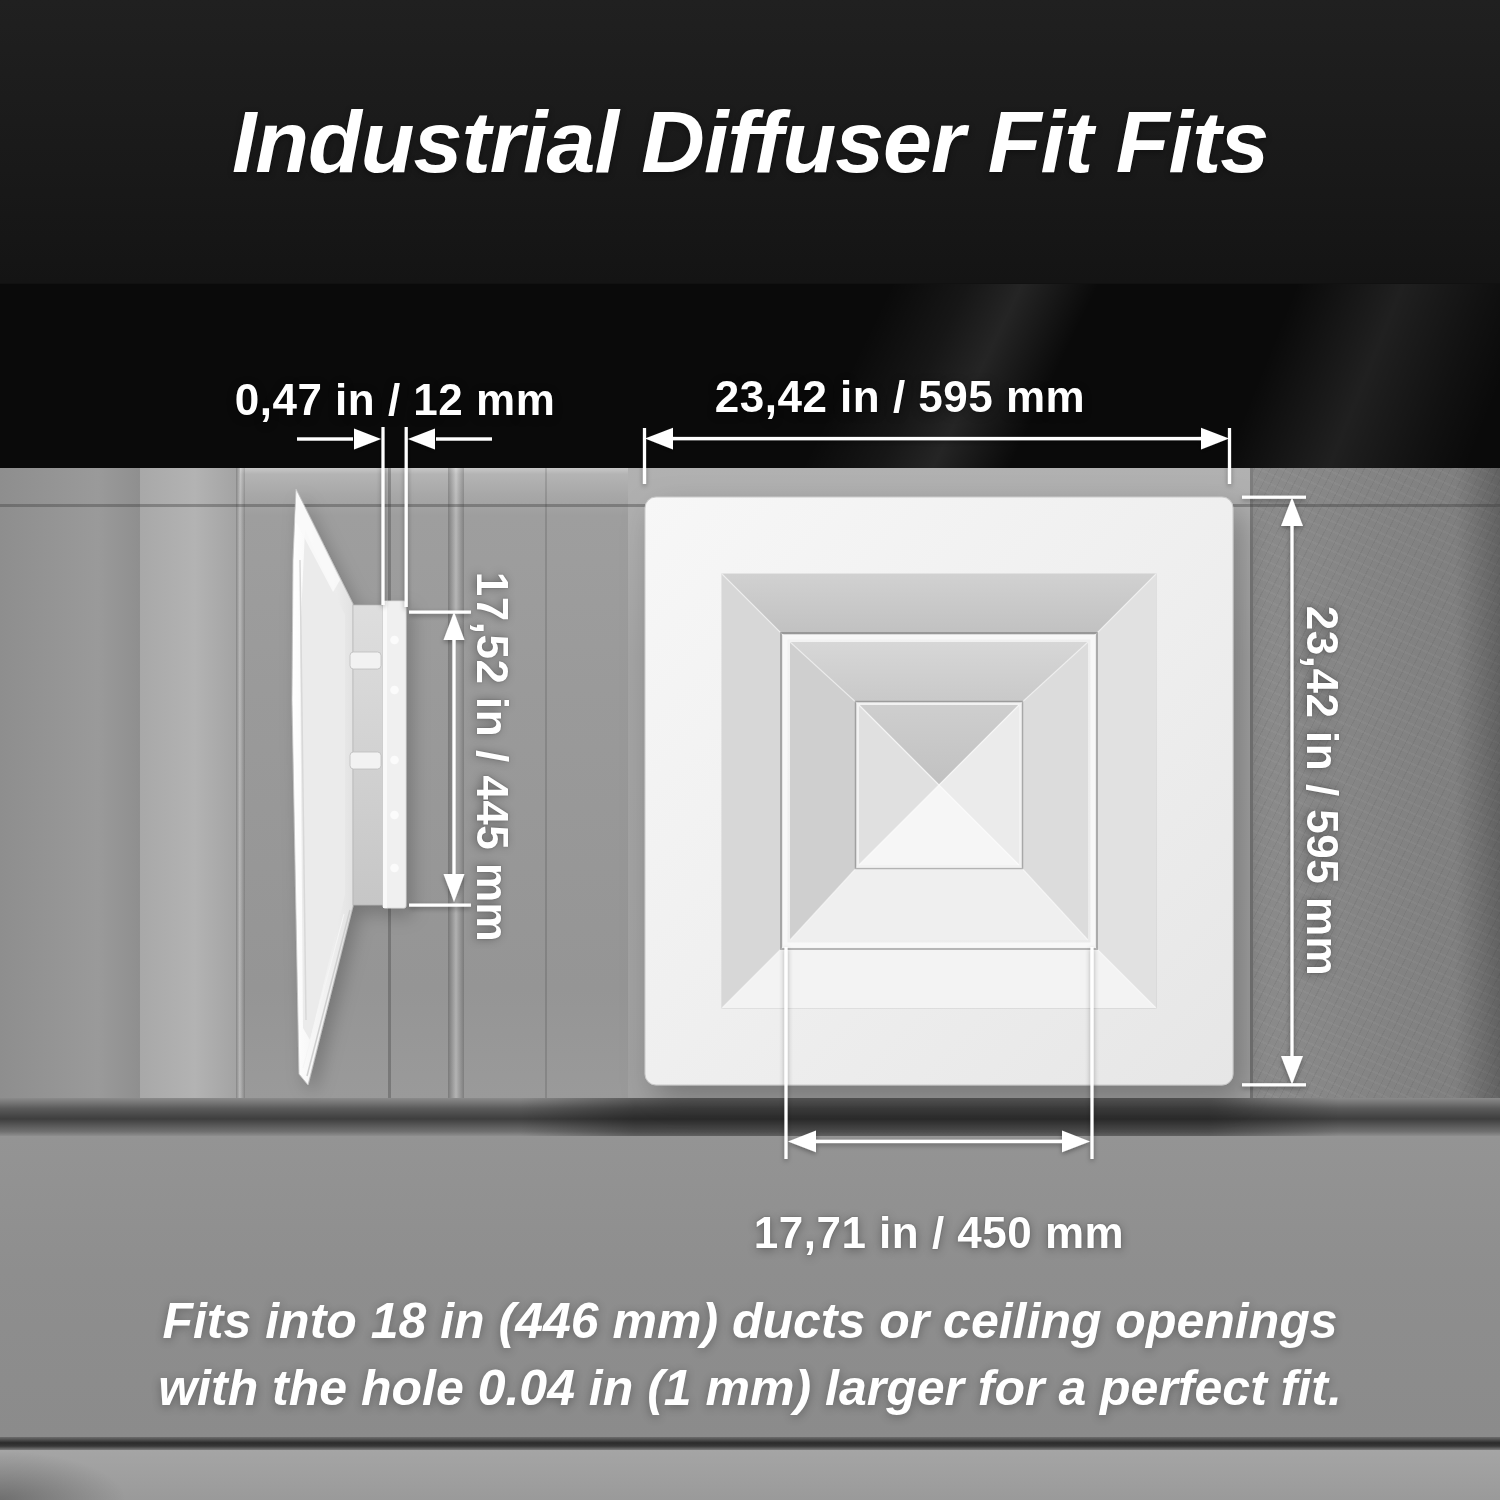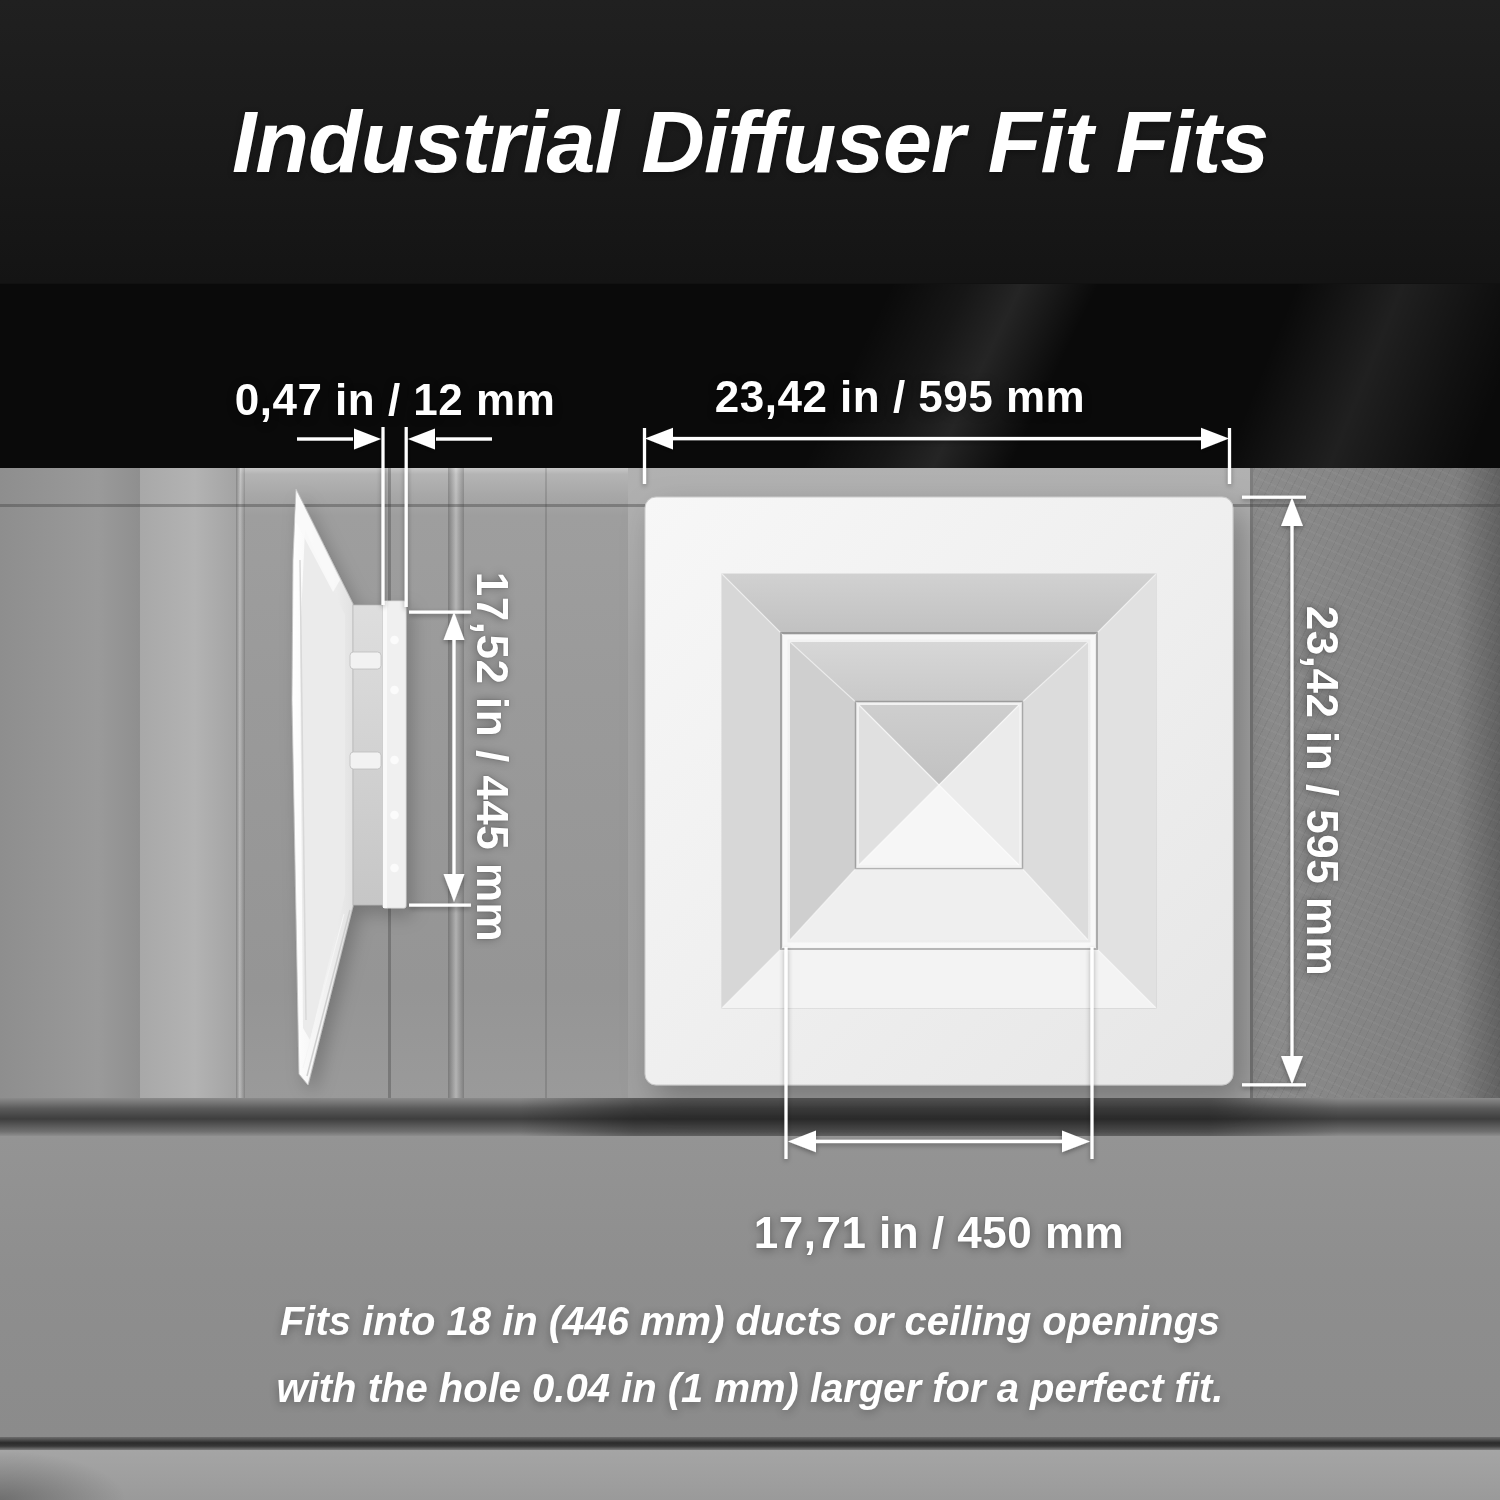--- a/index.html
+++ b/index.html
@@ -52,21 +52,21 @@
     white-space:nowrap;transform:translate(-50%,-50%);
     text-shadow:0 2px 10px rgba(0,0,0,0.35),0 0 2px rgba(0,0,0,0.25);
   }
   .dim-label.rot{transform:translate(-50%,-50%) rotate(90deg);}
   .dim-a{left:395px;top:400px;text-align:right;}
   .dim-b{left:900px;top:397px;}
   .dim-c{left:492px;top:757px;}
   .dim-d{left:1322px;top:791px;}
   .dim-e{left:939px;top:1193px;margin-top:40px;}
   .footer-note{
-    position:absolute;left:750px;color:#ffffff;font-style:italic;font-weight:700;font-size:40px;
+    position:absolute;left:750px;color:#ffffff;font-style:italic;font-weight:700;font-size:50px;
     white-space:nowrap;transform:translate(-50%,-50%);
     text-shadow:0 2px 10px rgba(0,0,0,0.30);
   }
   .footer-line-1{top:1321px;}
   .footer-line-2{top:1388px;}
 </style>
 </head>
 <body>
 
 <div class="canvas">

